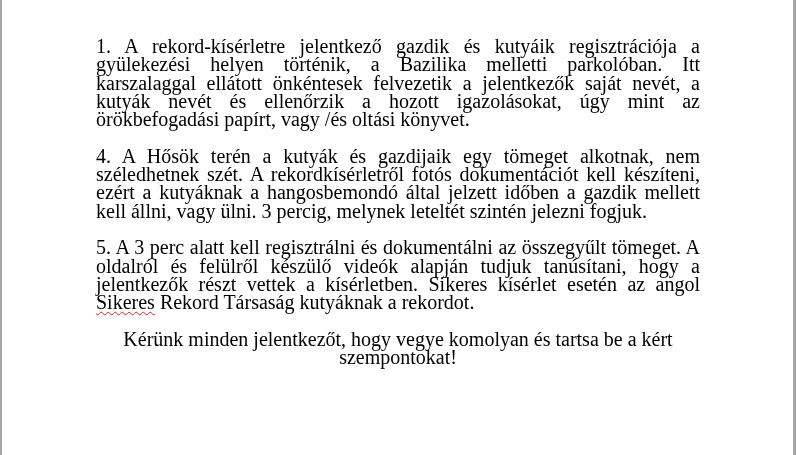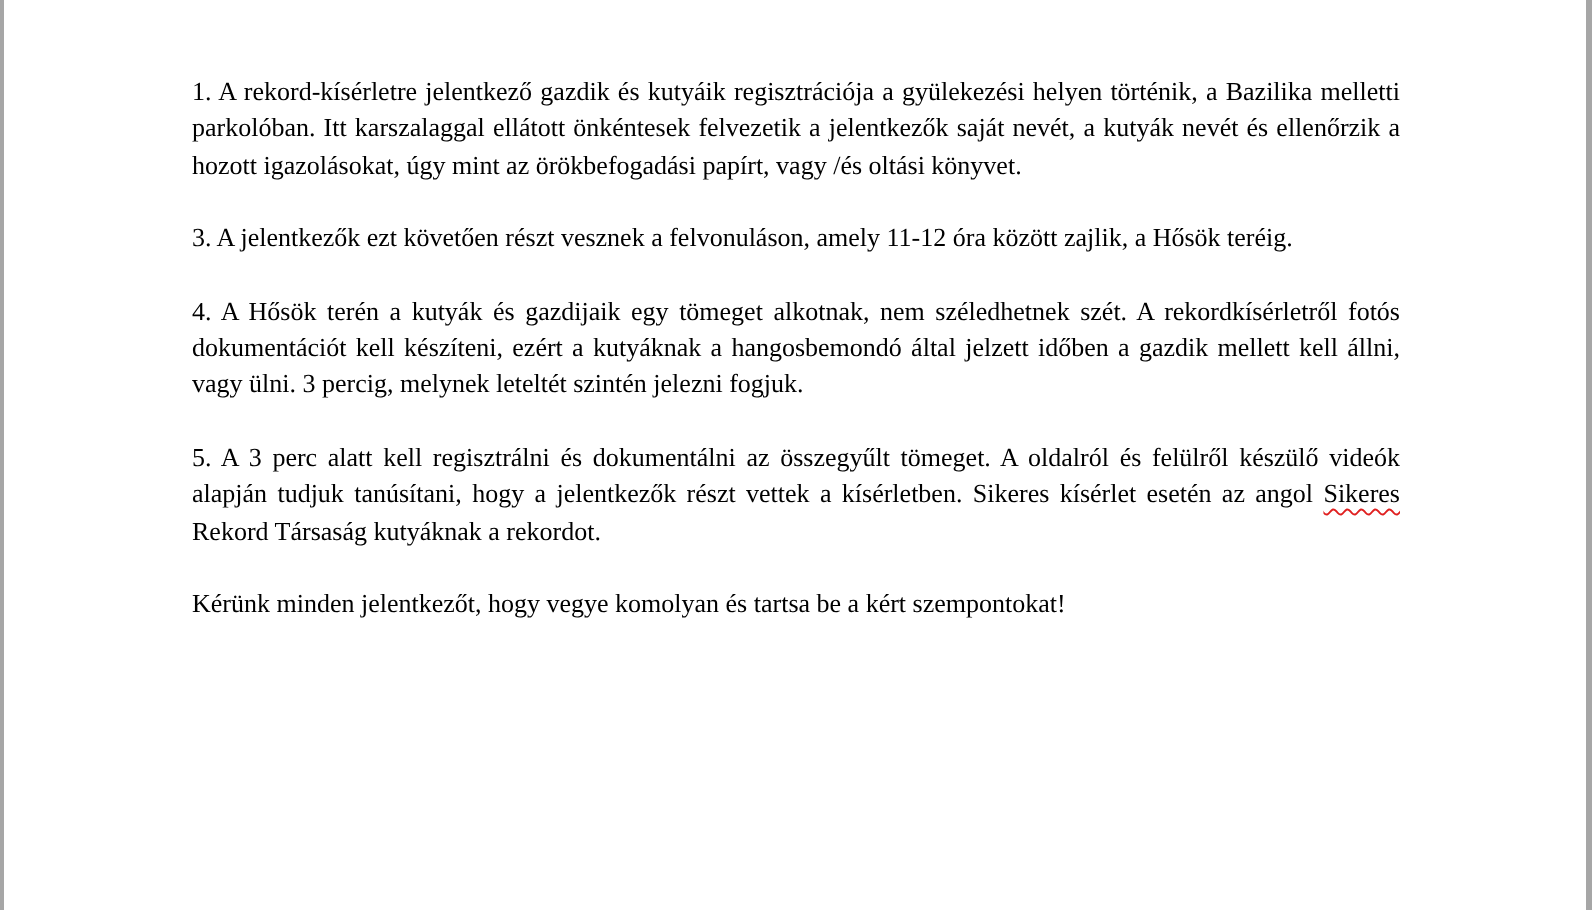--- a/index.html
+++ b/index.html
@@ -12,43 +12,42 @@
     position: absolute; left: 0; top: 0; width: 2px; height: 455px;
     background: #a6a6a6;
   }
   .frame-right {
     position: absolute; left: 793px; top: 0; width: 3px; height: 455px;
     background: #a6a6a6;
   }
   .page {
     position: absolute; left: 96px; top: 37px; width: 604px;
     font-family: "Liberation Serif", "DejaVu Serif", serif;
-    font-size: 13px;
+    font-size: 20px;
     line-height: 18.3px;
     color: #000;
   }
   .para {
     margin: 0 0 18.3px 0;
     text-align: justify;
   }
   .para.closing { margin-bottom: 0; text-align: left; }
-  .line { display: block; }
+  .line { display: block; text-align: center; }
   .spell {
     text-decoration: underline wavy #e02020;
     text-decoration-thickness: 1px;
     text-underline-offset: 2px;
   }
 </style>
 </head>
 <body>
 
 <div class="frame-left"></div>
 <div class="frame-right"></div>
 
 <div class="page">
   <p class="para">1. A rekord-kísérletre jelentkező gazdik és kutyáik regisztrációja a gyülekezési helyen történik, a Bazilika melletti parkolóban. Itt karszalaggal ellátott önkéntesek felvezetik a jelentkezők saját nevét, a kutyák nevét és ellenőrzik a hozott igazolásokat, úgy mint az örökbefogadási papírt, vagy /és oltási könyvet.</p>
-  <p class="para">3. A jelentkezők ezt követően részt vesznek a felvonuláson, amely 11-12 óra  között zajlik, a Hősök teréig.</p>
   <p class="para">4. A Hősök terén a kutyák és gazdijaik egy tömeget alkotnak, nem széledhetnek szét. A rekordkísérletről fotós dokumentációt kell készíteni, ezért a kutyáknak a hangosbemondó által jelzett időben a gazdik mellett kell állni, vagy ülni. 3 percig, melynek leteltét szintén jelezni fogjuk.</p>
   <p class="para"><span>5. A 3 perc alatt kell regisztrálni és dokumentálni az összegyűlt tömeget. A oldalról és felülről készülő videók alapján tudjuk  tanúsítani, hogy a jelentkezők részt vettek a kísérletben. Sikeres kísérlet esetén az angol </span><span class="spell">Sikeres</span><span> Rekord Társaság kutyáknak a rekordot.</span></p>
   <p class="para closing">
     <span class="line">Kérünk minden jelentkezőt, hogy vegye komolyan  és tartsa be a kért szempontokat!</span>
   </p>
 </div>
 
 </body></html>

